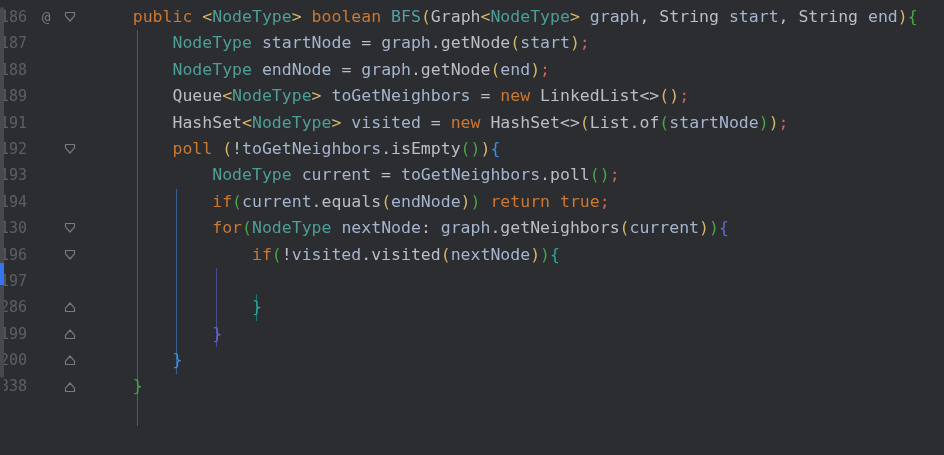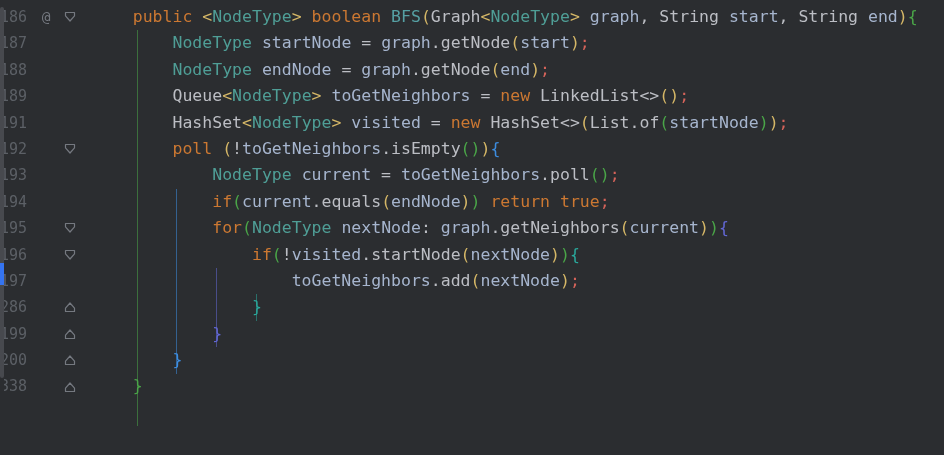--- a/index.html
+++ b/index.html
@@ -62,27 +62,27 @@
           </svg></span><span class="code"><span class="tok-d">    </span><span class="tok-k">public</span><span class="tok-d"> </span><span class="tok-y">&lt;</span><span class="tok-t">NodeType</span><span class="tok-y">&gt;</span><span class="tok-d"> </span><span class="tok-k">boolean</span><span class="tok-d"> </span><span class="tok-m">BFS</span><span class="tok-y">(</span><span class="tok-d">Graph</span><span class="tok-y">&lt;</span><span class="tok-t">NodeType</span><span class="tok-y">&gt;</span><span class="tok-d"> </span><span class="tok-v">graph</span><span class="tok-d">, </span><span class="tok-d">String</span><span class="tok-d"> </span><span class="tok-v">start</span><span class="tok-d">, </span><span class="tok-d">String</span><span class="tok-d"> </span><span class="tok-v">end</span><span class="tok-y">)</span><span class="tok-g">{</span></span></div>
       <div class="row"><span class="ln">187</span><span class="ann"></span><span class="fold"></span><span class="code"><span class="tok-d">        </span><span class="tok-t">NodeType</span><span class="tok-d"> </span><span class="tok-v">startNode</span><span class="tok-d"> = </span><span class="tok-v">graph</span><span class="tok-d">.getNode</span><span class="tok-y">(</span><span class="tok-v">start</span><span class="tok-y">)</span><span class="tok-s">;</span></span></div>
       <div class="row"><span class="ln">188</span><span class="ann"></span><span class="fold"></span><span class="code"><span class="tok-d">        </span><span class="tok-t">NodeType</span><span class="tok-d"> </span><span class="tok-v">endNode</span><span class="tok-d"> = </span><span class="tok-v">graph</span><span class="tok-d">.getNode</span><span class="tok-y">(</span><span class="tok-v">end</span><span class="tok-y">)</span><span class="tok-s">;</span></span></div>
       <div class="row"><span class="ln">189</span><span class="ann"></span><span class="fold"></span><span class="code"><span class="tok-d">        </span><span class="tok-d">Queue</span><span class="tok-y">&lt;</span><span class="tok-t">NodeType</span><span class="tok-y">&gt;</span><span class="tok-d"> </span><span class="tok-v">toGetNeighbors</span><span class="tok-d"> = </span><span class="tok-k">new</span><span class="tok-d"> LinkedList</span><span class="tok-d">&lt;&gt;</span><span class="tok-y">(</span><span class="tok-y">)</span><span class="tok-s">;</span></span></div>
       <div class="row"><span class="ln">191</span><span class="ann"></span><span class="fold"></span><span class="code"><span class="tok-d">        </span><span class="tok-d">HashSet</span><span class="tok-y">&lt;</span><span class="tok-t">NodeType</span><span class="tok-y">&gt;</span><span class="tok-d"> </span><span class="tok-v">visited</span><span class="tok-d"> = </span><span class="tok-k">new</span><span class="tok-d"> HashSet</span><span class="tok-d">&lt;&gt;</span><span class="tok-y">(</span><span class="tok-d">List.</span><span class="tok-o">of</span><span class="tok-g">(</span><span class="tok-v">startNode</span><span class="tok-g">)</span><span class="tok-y">)</span><span class="tok-s">;</span></span></div>
       <div class="row"><span class="ln">192</span><span class="ann"></span><span class="fold"><svg width="12" height="12" viewBox="0 0 12 12">
             <path d="M1.5 1.5 H10.5 V4.8 L6 10 L1.5 4.8 Z" fill="none" stroke="#757980" stroke-width="1.2" stroke-linejoin="round"></path>
           </svg></span><span class="code"><span class="tok-d">        </span><span class="tok-k">poll</span><span class="tok-d"> </span><span class="tok-y">(</span><span class="tok-d">!</span><span class="tok-v">toGetNeighbors</span><span class="tok-d">.isEmpty</span><span class="tok-g">(</span><span class="tok-g">)</span><span class="tok-y">)</span><span class="tok-b">{</span></span></div>
       <div class="row"><span class="ln">193</span><span class="ann"></span><span class="fold"></span><span class="code"><span class="tok-d">            </span><span class="tok-t">NodeType</span><span class="tok-d"> </span><span class="tok-v">current</span><span class="tok-d"> = </span><span class="tok-v">toGetNeighbors</span><span class="tok-d">.poll</span><span class="tok-g">(</span><span class="tok-g">)</span><span class="tok-s">;</span></span></div>
       <div class="row"><span class="ln">194</span><span class="ann"></span><span class="fold"></span><span class="code"><span class="tok-d">            </span><span class="tok-k">if</span><span class="tok-g">(</span><span class="tok-v">current</span><span class="tok-d">.equals</span><span class="tok-y">(</span><span class="tok-v">endNode</span><span class="tok-y">)</span><span class="tok-g">)</span><span class="tok-d"> </span><span class="tok-k">return</span><span class="tok-d"> </span><span class="tok-k">true</span><span class="tok-s">;</span></span></div>
-      <div class="row"><span class="ln">195</span><span class="ann"></span><span class="fold"><svg width="12" height="12" viewBox="0 0 12 12">
+      <div class="row"><span class="ln">130</span><span class="ann"></span><span class="fold"><svg width="12" height="12" viewBox="0 0 12 12">
             <path d="M1.5 1.5 H10.5 V4.8 L6 10 L1.5 4.8 Z" fill="none" stroke="#757980" stroke-width="1.2" stroke-linejoin="round"></path>
           </svg></span><span class="code"><span class="tok-d">            </span><span class="tok-k">for</span><span class="tok-g">(</span><span class="tok-t">NodeType</span><span class="tok-d"> </span><span class="tok-v">nextNode</span><span class="tok-d">: </span><span class="tok-v">graph</span><span class="tok-d">.getNeighbors</span><span class="tok-y">(</span><span class="tok-v">current</span><span class="tok-y">)</span><span class="tok-g">)</span><span class="tok-i">{</span></span></div>
       <div class="row"><span class="ln">196</span><span class="ann"></span><span class="fold"><svg width="12" height="12" viewBox="0 0 12 12">
             <path d="M1.5 1.5 H10.5 V4.8 L6 10 L1.5 4.8 Z" fill="none" stroke="#757980" stroke-width="1.2" stroke-linejoin="round"></path>
-          </svg></span><span class="code"><span class="tok-d">                </span><span class="tok-k">if</span><span class="tok-g">(</span><span class="tok-d">!</span><span class="tok-v">visited</span><span class="tok-d">.startNode</span><span class="tok-y">(</span><span class="tok-v">nextNode</span><span class="tok-y">)</span><span class="tok-g">)</span><span class="tok-c">{</span></span></div>
-      <div class="row"><span class="ln">197</span><span class="ann"></span><span class="fold"></span><span class="code"><span class="tok-d">                    </span><span class="tok-v">toGetNeighbors</span><span class="tok-d">.add</span><span class="tok-y">(</span><span class="tok-v">nextNode</span><span class="tok-y">)</span><span class="tok-s">;</span></span></div>
+          </svg></span><span class="code"><span class="tok-d">                </span><span class="tok-k">if</span><span class="tok-g">(</span><span class="tok-d">!</span><span class="tok-v">visited</span><span class="tok-d">.visited</span><span class="tok-y">(</span><span class="tok-v">nextNode</span><span class="tok-y">)</span><span class="tok-g">)</span><span class="tok-c">{</span></span></div>
+      <div class="row"><span class="ln">197</span><span class="ann"></span><span class="fold"></span></div>
       <div class="row"><span class="ln">286</span><span class="ann"></span><span class="fold"><svg width="12" height="12" viewBox="0 0 12 12">
             <path d="M6 2 L10.5 7.2 V10.5 H1.5 V7.2 Z" fill="none" stroke="#757980" stroke-width="1.2" stroke-linejoin="round"></path>
           </svg></span><span class="code"><span class="tok-d">                </span><span class="tok-c">}</span></span></div>
       <div class="row"><span class="ln">199</span><span class="ann"></span><span class="fold"><svg width="12" height="12" viewBox="0 0 12 12">
             <path d="M6 2 L10.5 7.2 V10.5 H1.5 V7.2 Z" fill="none" stroke="#757980" stroke-width="1.2" stroke-linejoin="round"></path>
           </svg></span><span class="code"><span class="tok-d">            </span><span class="tok-i">}</span></span></div>
       <div class="row"><span class="ln">200</span><span class="ann"></span><span class="fold"><svg width="12" height="12" viewBox="0 0 12 12">
             <path d="M6 2 L10.5 7.2 V10.5 H1.5 V7.2 Z" fill="none" stroke="#757980" stroke-width="1.2" stroke-linejoin="round"></path>
           </svg></span><span class="code"><span class="tok-d">        </span><span class="tok-b">}</span></span></div>
       <div class="row"><span class="ln">338</span><span class="ann"></span><span class="fold"><svg width="12" height="12" viewBox="0 0 12 12">

